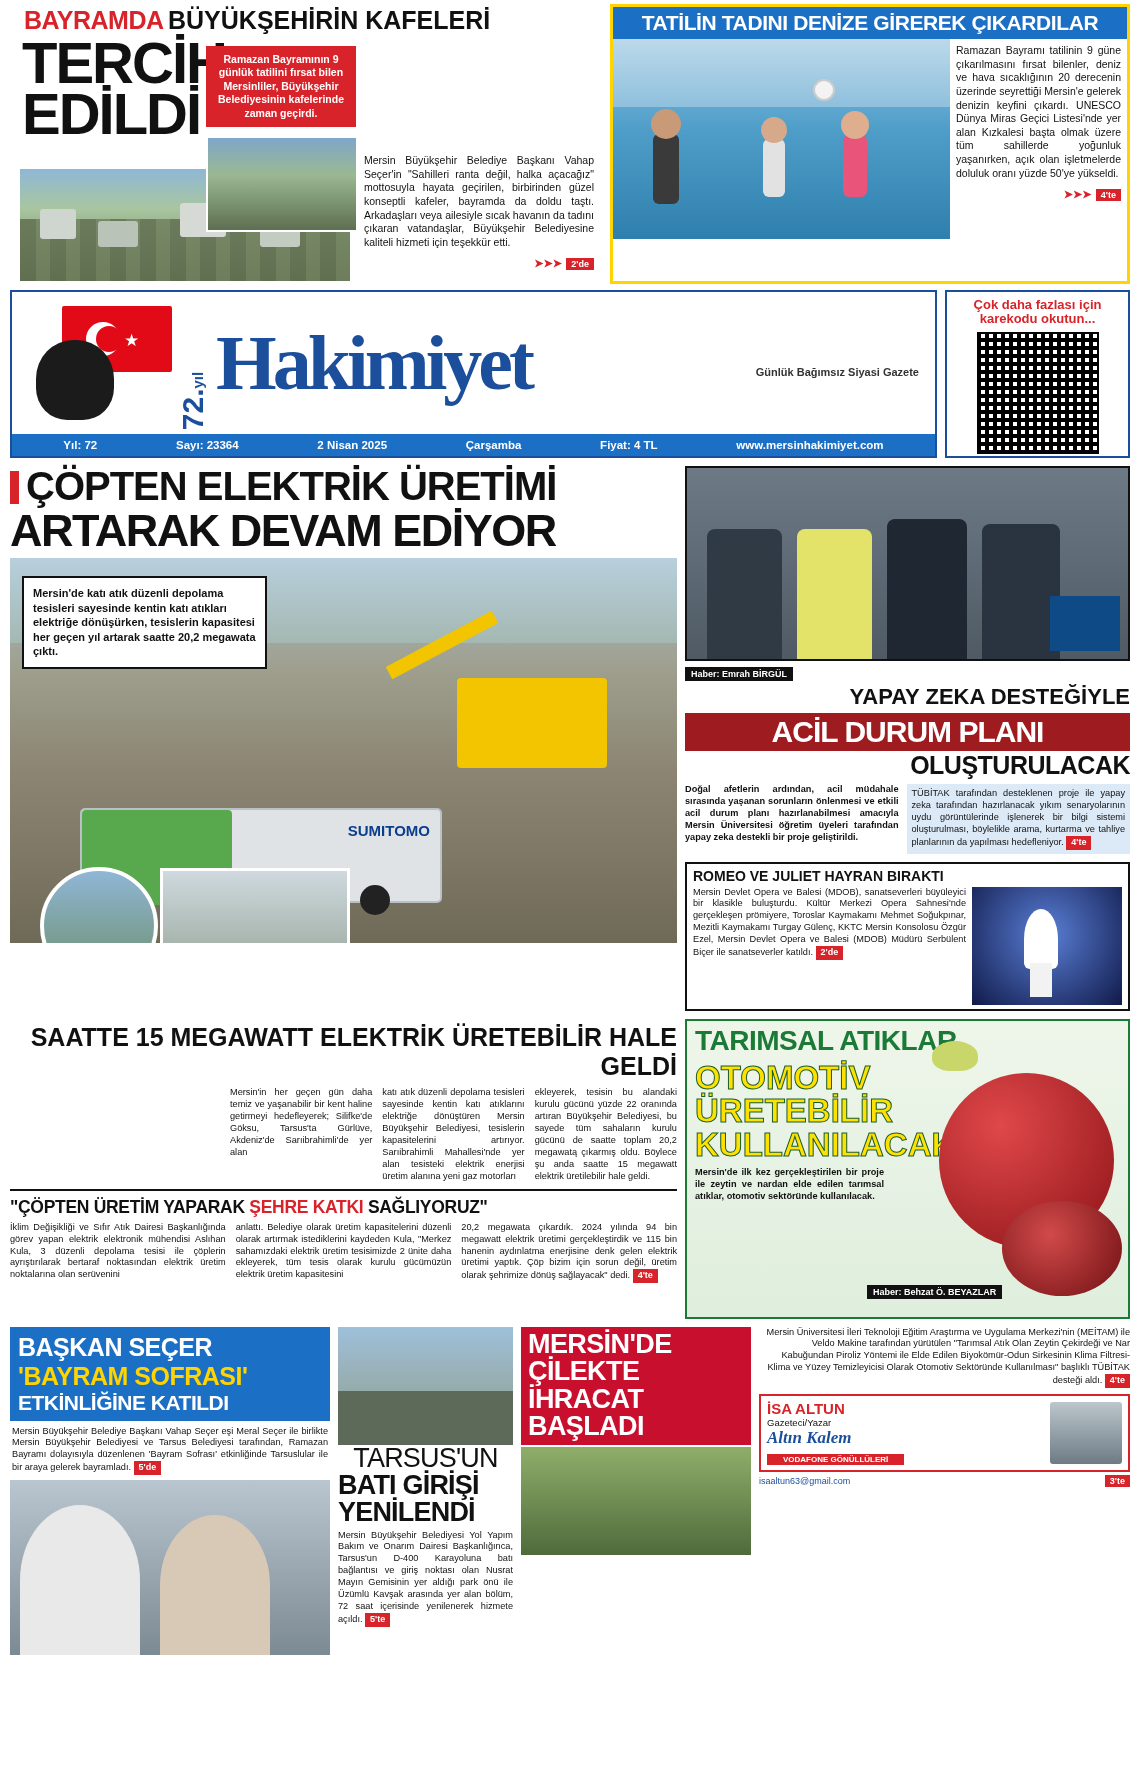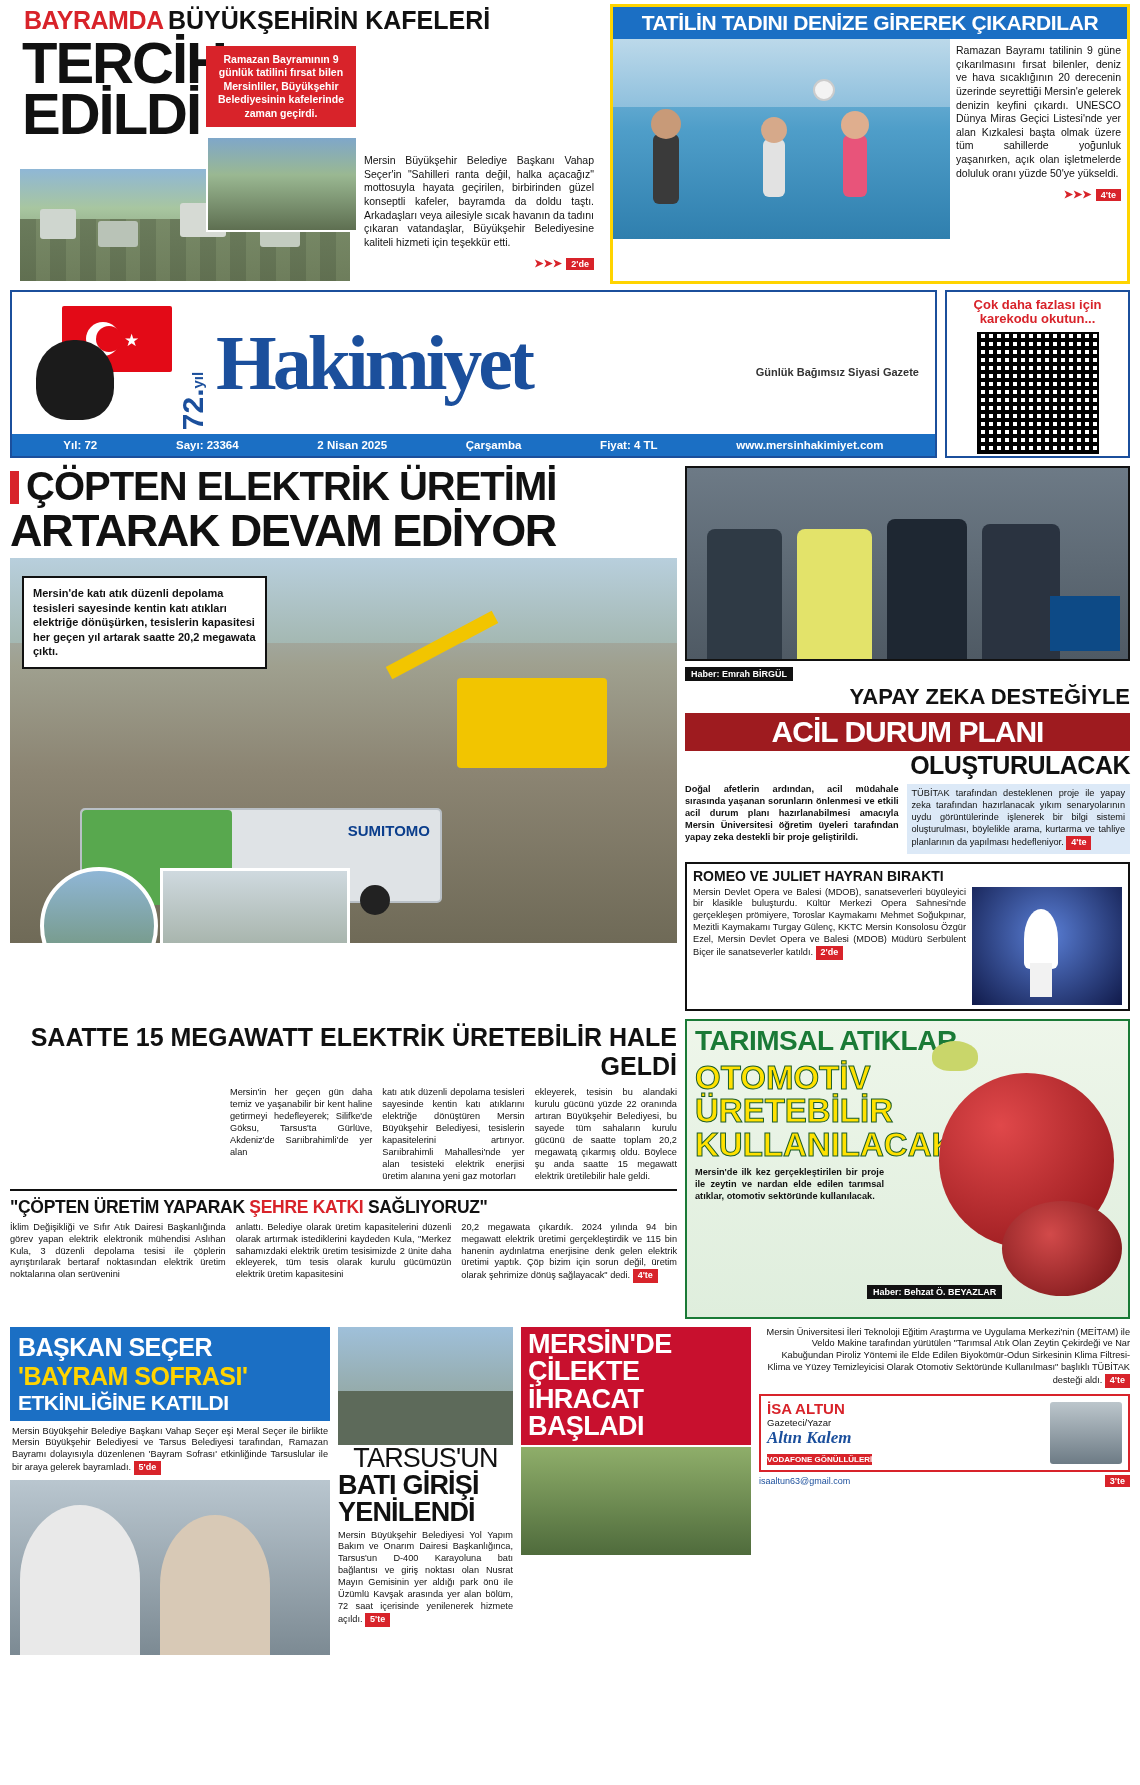--- a/index.html
+++ b/index.html
@@ -324,21 +324,21 @@
     <div style="flex:1;">
       <div class="tiny" style="text-align:right;">
         <span>Mersin Üniversitesi İleri Teknoloji Eğitim Araştırma ve Uygulama Merkezi'nin (MEİTAM) ile Veldo Makine tarafından yürütülen "Tarımsal Atık Olan Zeytin Çekirdeği ve Nar Kabuğundan Piroliz Yöntemi ile Elde Edilen Biyokömür-Odun Sirkesinin Klima Filtresi-Klima ve Yüzey Temizleyicisi Olarak Otomotiv Sektöründe Kullanılması" başlıklı TÜBİTAK desteği aldı.</span>
         <span class="devam">4'te</span>
       </div>
       <div class="boxed" style="margin-top:6px;padding:4px 6px;display:flex;gap:6px;align-items:center;border-color:#d8232a;">
         <div style="flex:1;">
           <div style="color:#d8232a;font-weight:bold;font-size:15px;">İSA ALTUN</div>
           <div style="font-size:9.5px;">Gazeteci/Yazar</div>
           <div style="font-family:'Liberation Serif',serif;font-style:italic;color:#1b4f9c;font-size:17px;font-weight:bold;">Altın Kalem</div>
-          <div style="background:#d8232a;color:#fff;font-size:8px;font-weight:bold;padding:1px 0;display:inline-block;">VODAFONE GÖNÜLLÜLERİ</div>
+          <div style="background:#d8232a;color:#fff;font-size:8px;font-weight:bold;padding:1px 16px;display:inline-block;">VODAFONE GÖNÜLLÜLERİ</div>
         </div>
         <div class="photo" style="width:72px;height:62px;background:linear-gradient(#bcc6cc,#6d7b85);border-radius:3px;"></div>
       </div>
       <div style="display:flex;justify-content:space-between;align-items:center;margin-top:3px;">
         <span style="font-size:9px;color:#1b4f9c;">isaaltun63@gmail.com</span>
         <span class="devam">3'te</span>
       </div>
     </div>
   </div>
 

